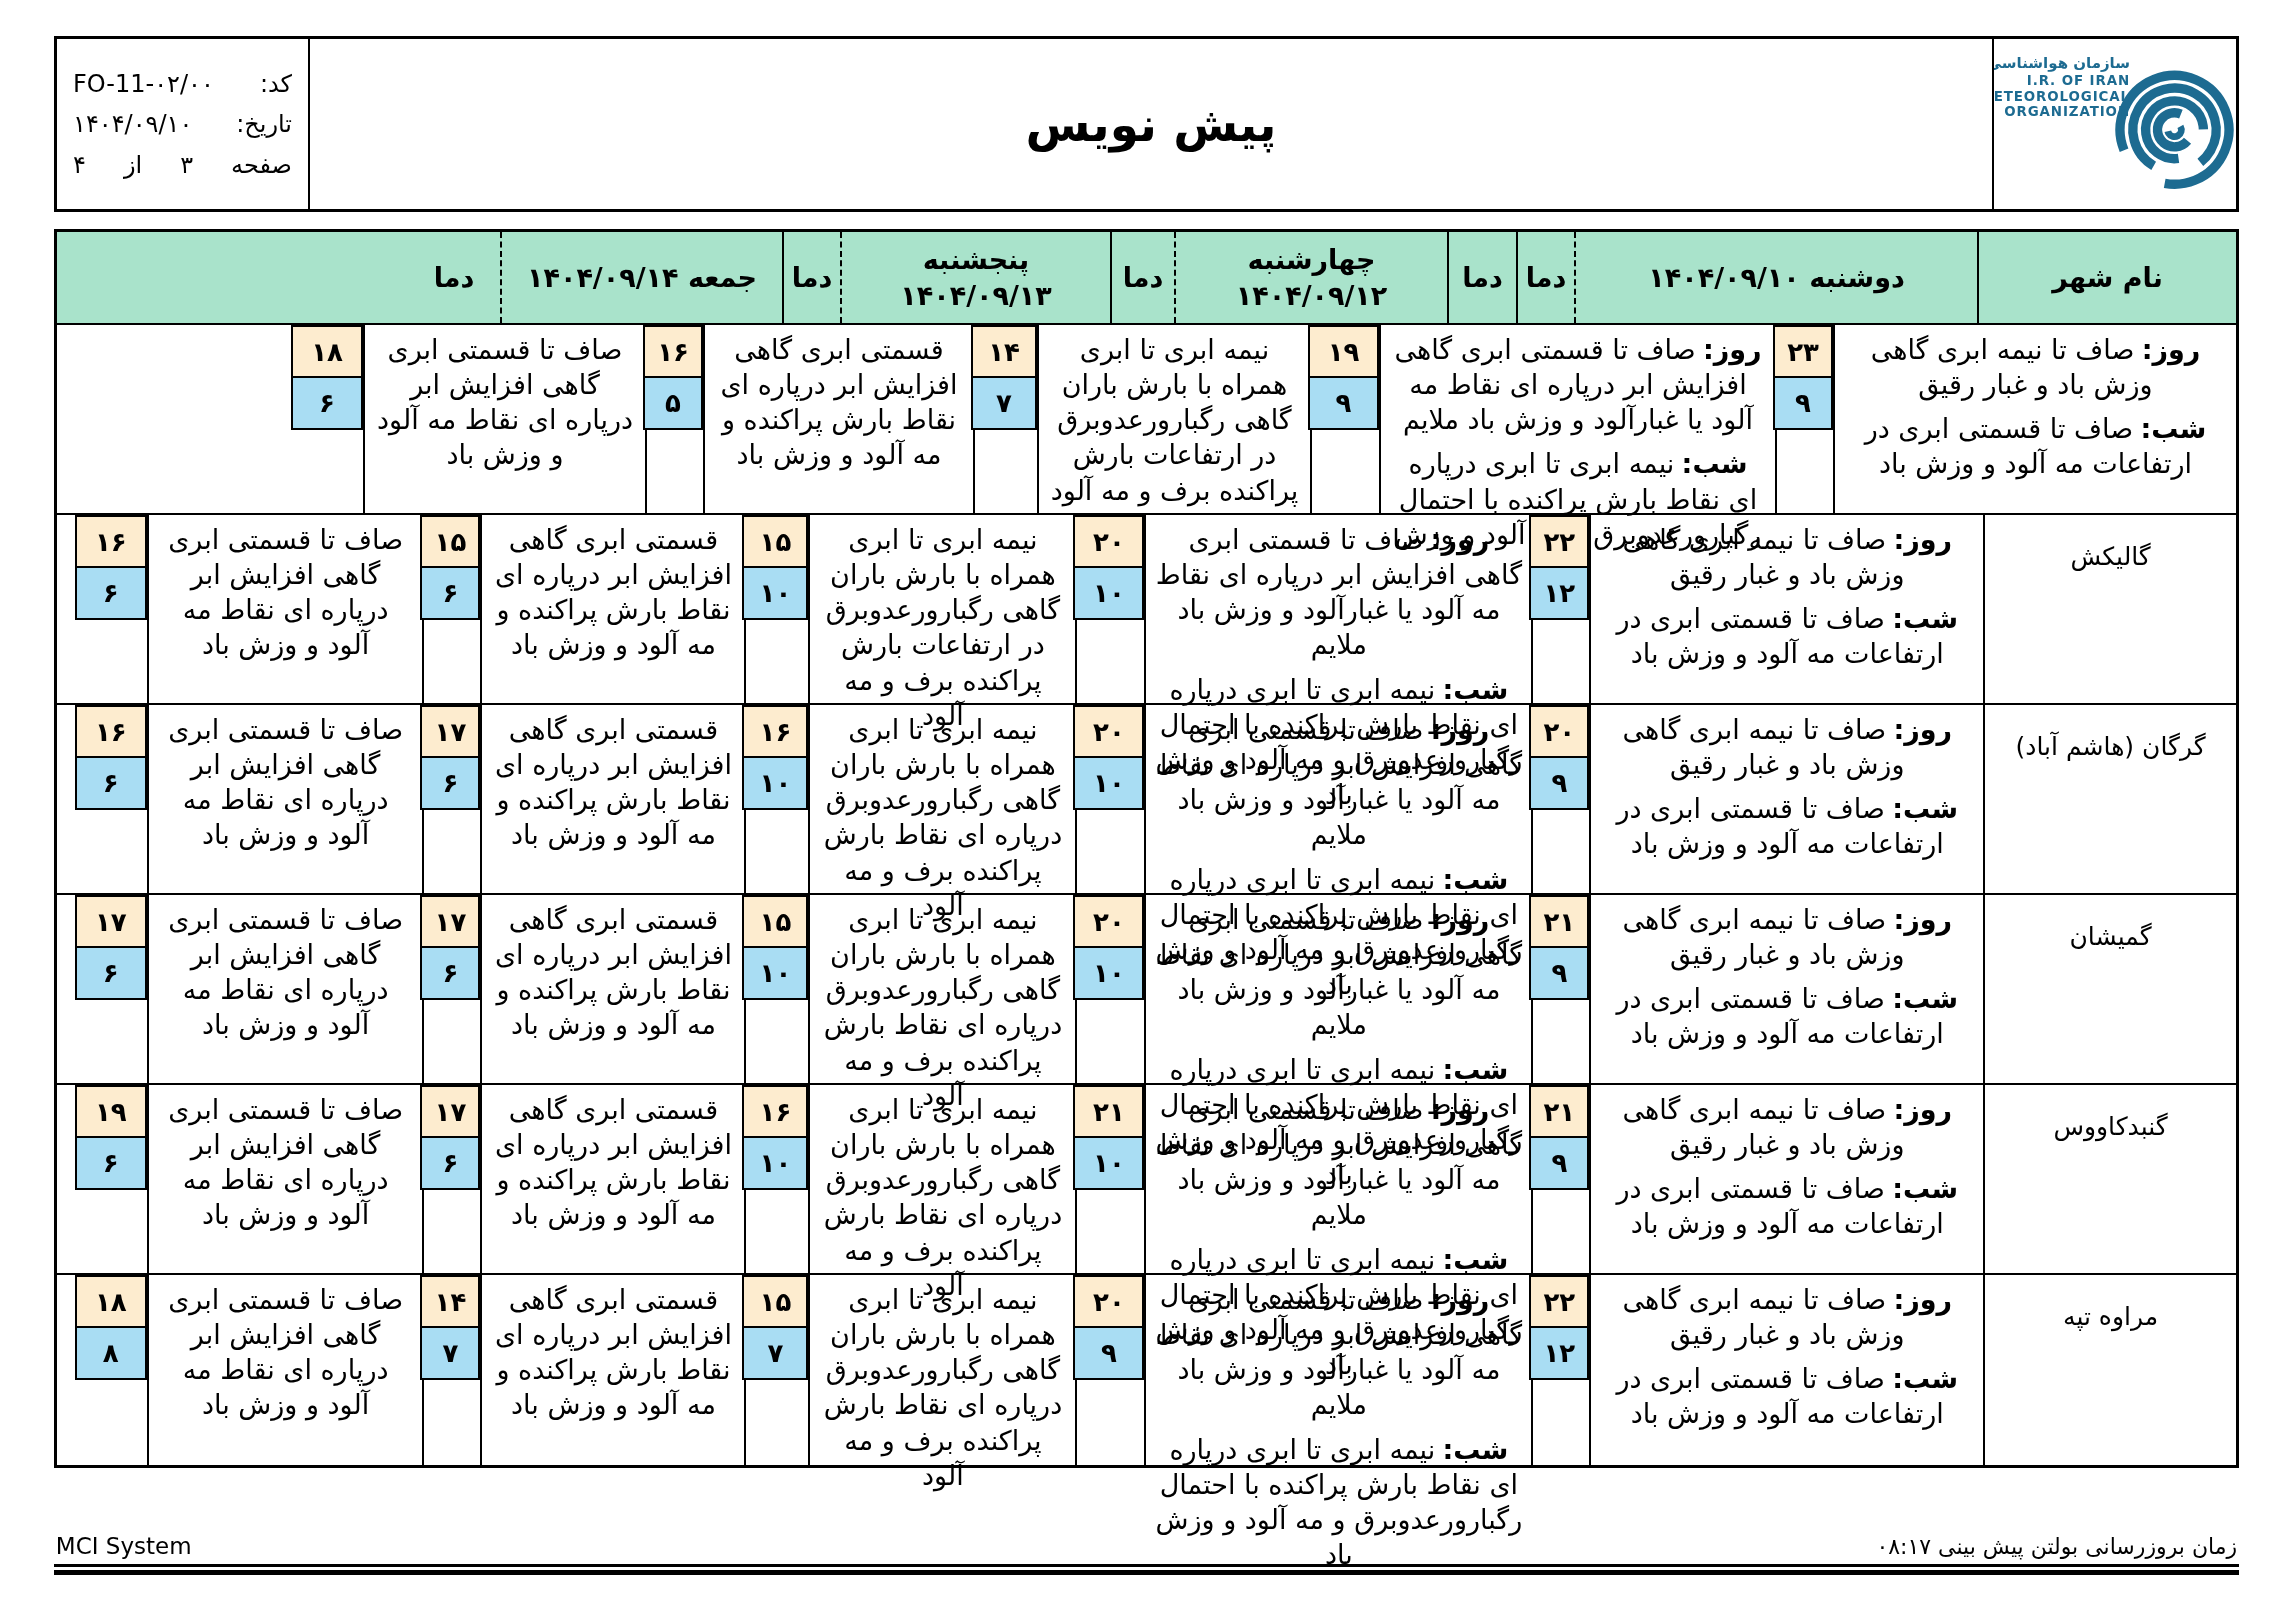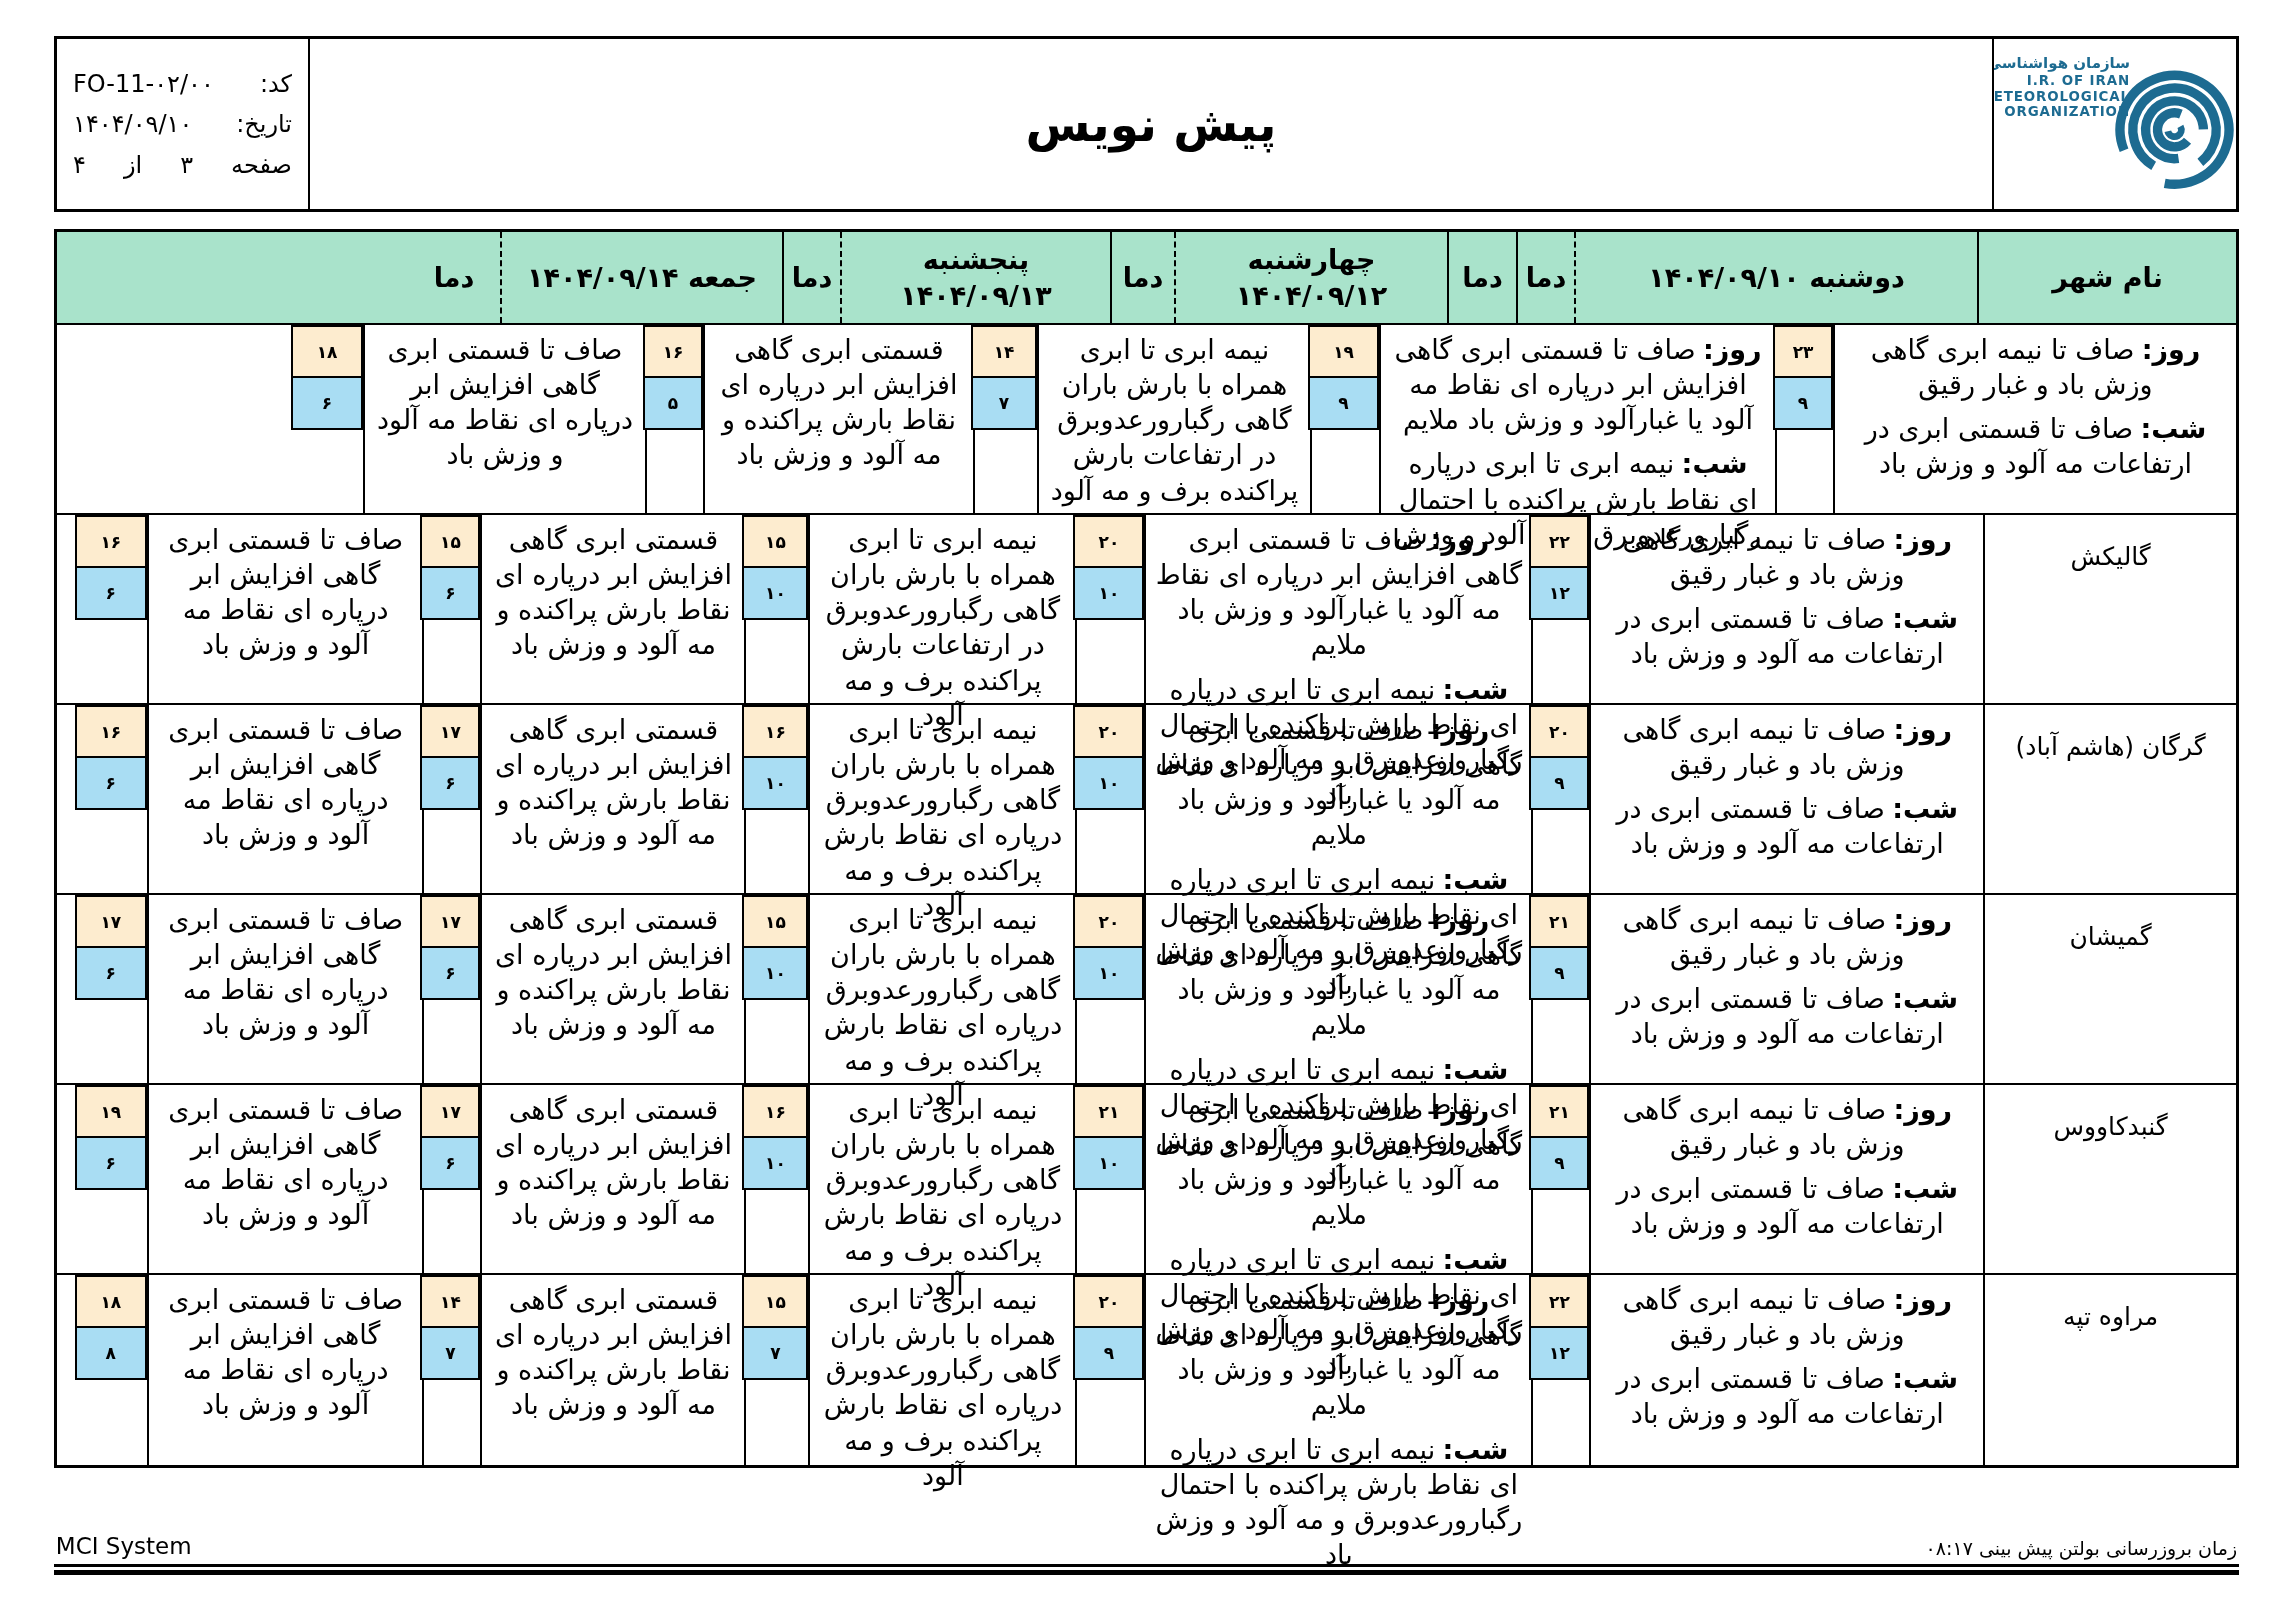--- a/index.html
+++ b/index.html
@@ -54,29 +54,29 @@
   .city-cell{
     font-size:25px;text-align:center;padding-top:27px;
   }
   .desc{padding:5.4px 9px;text-align:center;font-size:27px;line-height:1.30;}
   .fc{margin:1.8px 0 9px 0;}
   .lbl{margin-left:7.2px;font-weight:700;}
   .temp{display:flex;flex-direction:column;align-items:flex-start;}
   .tbox{
     width:68px;max-width:100%;height:50px;border:2.7px solid #000;
     display:flex;align-items:center;justify-content:center;
-    font-size:17px;font-weight:700;margin-left:12px;
+    font-size:26px;font-weight:700;margin-left:12px;
   }
   .tmax{background:#fdeccf;}
   .tmin{background:#a9ddf3;margin-top:-2.7px;}
   
   .page-footer{position:absolute;top:1533px;left:54px;width:2185px;}
   .footer-texts{display:flex;justify-content:space-between;align-items:flex-end;padding:0 1.8px 5.4px 1.8px;}
   .footer-left{font-size:23px;font-weight:400;}
-  .footer-right{font-size:19px;direction:rtl;margin-left:38px;}
+  .footer-right{font-size:22px;direction:rtl;margin-left:38px;}
   .footer-rule-thin{height:2.7px;background:#000;}
   .footer-rule-gap{height:2.7px;background:#fff;}
   .footer-rule-thick{height:5.4px;background:#000;}
 </style>
 </head>
 <body>
 
 <div class="bulletin-header">
   <div class="info-box">
     <div class="info-row">

